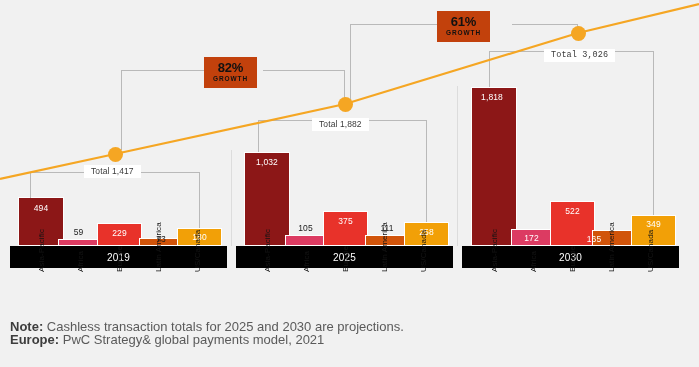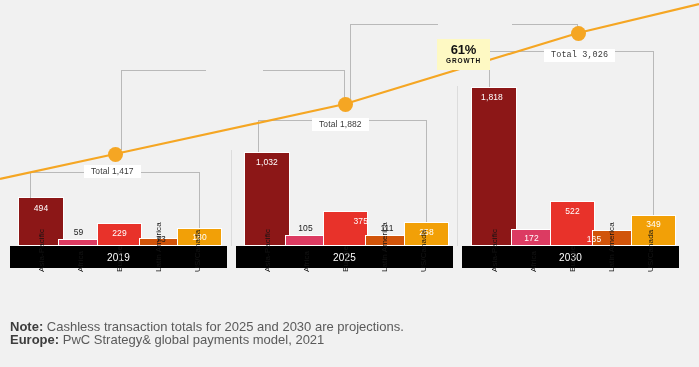--- a/index.html
+++ b/index.html
@@ -59,25 +59,24 @@
     font-size:8.5px;
     line-height:13px;
     height:13px;
     padding:0 7px;
     white-space:nowrap;
     display:flex;align-items:center;justify-content:center;
     letter-spacing:.1px;
   }
   .growth-box{
     position:absolute;
-    background:#fef9c3;
+    background:#c2410c;
     padding:4px 9px 5px 9px;
     text-align:center;
     white-space:nowrap;
-    margin-top:28px;
   }
   .growth-pct{
     display:block;
     font-size:13px;
     font-weight:bold;
     color:#111111;
     line-height:14px;
     letter-spacing:-.2px;
   }
   .growth-word{
@@ -142,21 +141,21 @@
     <div class="cat-label" style="left:154px;top:272px;">Latin America</div>
     <div class="cat-label" style="left:193px;top:272px;">US/Canada</div>
 
     <div class="bar" style="left:244px;top:152px;width:46px;height:94px;background:#8C1717;"></div>
     <div class="bar-val inside" style="left:244px;top:157px;width:46px;">1,032</div>
 
     <div class="bar" style="left:285px;top:235px;width:41px;height:11px;background:#DC3B62;"></div>
     <div class="bar-val outside" style="left:285px;top:223px;width:41px;">105</div>
 
     <div class="bar" style="left:323px;top:211px;width:45px;height:35px;background:#E8322A;"></div>
-    <div class="bar-val inside" style="left:323px;top:216px;width:45px;text-align:right;">375</div>
+    <div class="bar-val inside" style="left:323px;top:216px;width:45px;">375</div>
 
     <div class="bar" style="left:365px;top:235px;width:44px;height:11px;background:#D1540A;"></div>
     <div class="bar-val outside" style="left:365px;top:223px;width:44px;">111</div>
 
     <div class="bar" style="left:404px;top:222px;width:45px;height:24px;background:#F2A007;"></div>
     <div class="bar-val inside" style="left:404px;top:227px;width:45px;">258</div>
 
     <div class="group-band" style="left:236px;width:217px;">2025</div>
 
     <div class="cat-label" style="left:263px;top:272px;">Asia-Pacific</div>
@@ -218,20 +217,24 @@
     </svg>
 
     <div class="marker" style="left:108px;top:147px;"></div>
     <div class="marker" style="left:338px;top:97px;"></div>
     <div class="marker" style="left:571px;top:26px;"></div>
 
     <div class="total-box" style="left:84px;top:165px;">Total 1,417</div>
     <div class="total-box" style="left:312px;top:118px;">Total 1,882</div>
     <div class="total-box" style="left:544px;top:49px;font-family:Liberation Mono, monospace;">Total 3,026</div>
 
+    <div class="growth-box" style="left:204px;top:57px;">
+      <span class="growth-pct">82%</span>
+      <span class="growth-word">GROWTH</span>
+    </div>
 
     <div class="growth-box" style="left:437px;top:11px;">
       <span class="growth-pct">61%</span>
       <span class="growth-word">GROWTH</span>
     </div>
 
   </div>
 
   <div class="foot" style="left:10px;top:321px;">
     <b>Note:</b><span> Cashless transaction totals for 2025 and 2030 are projections.</span>

